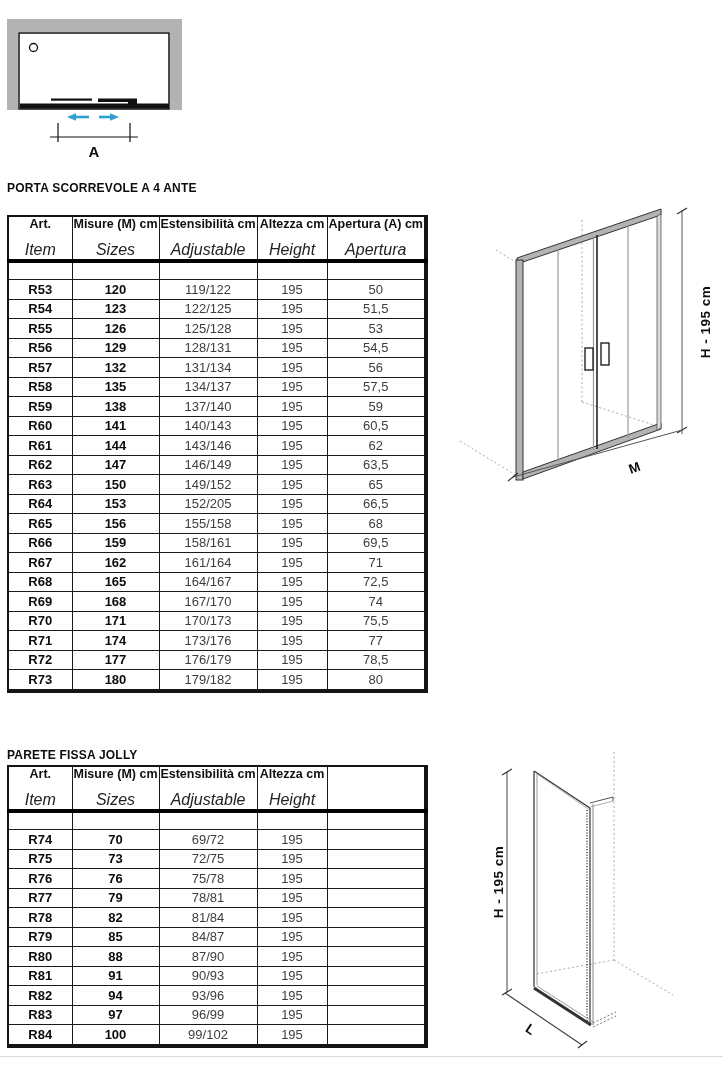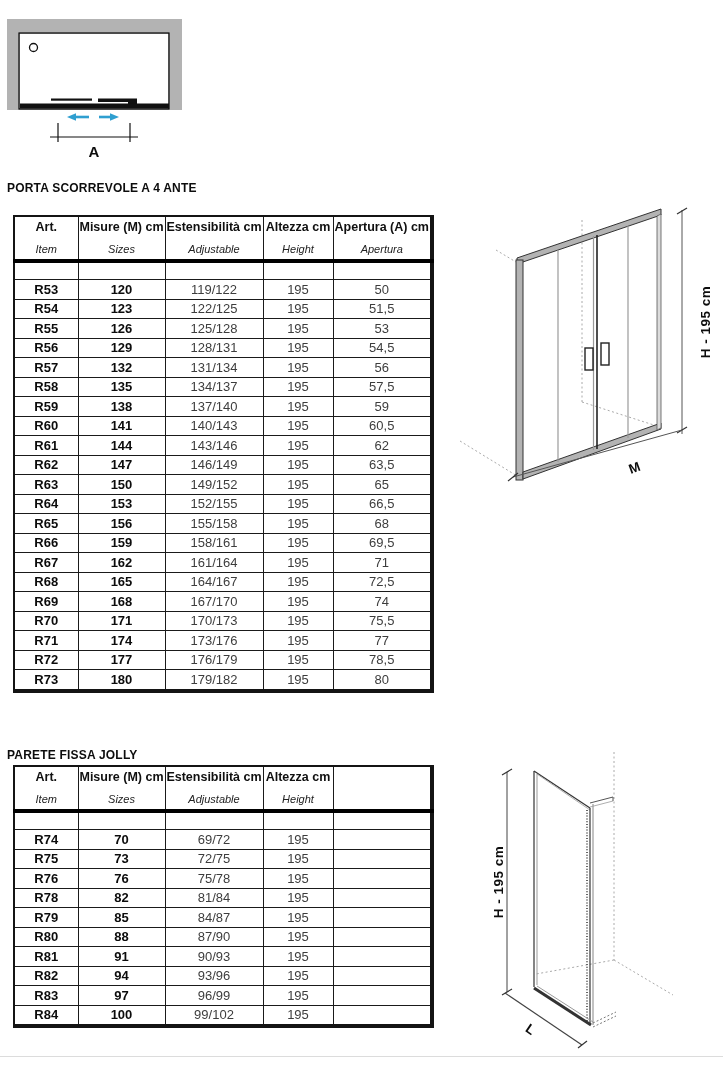--- a/index.html
+++ b/index.html
@@ -9,30 +9,30 @@
     overflow:hidden;
   }
   .section-title{
     position:absolute;left:7px;font-size:12px;font-weight:bold;
     letter-spacing:.2px;color:#0d0d0d;white-space:nowrap;
   }
   #title1{top:181px;}
   #title2{top:732px;margin-top:16px;}
 
   table{
-    position:absolute;left:13px;width:418px;border-collapse:collapse;
+    position:absolute;left:7px;width:418px;border-collapse:collapse;
     table-layout:fixed;background:#fff;
     border:2px solid #141414;border-right-width:4px;border-bottom-width:4px;
   }
   #table1{top:215px;}
   #table2{top:765px;}
   th,td{border:1.5px solid #1a1a1a;padding:0;text-align:center;vertical-align:middle;}
   thead th{height:42px;border-bottom:4px solid #000;}
   .hline1{display:block;font-size:12.5px;font-weight:bold;color:#101010;line-height:1.2;}
-  .hline2{display:block;font-size:11px;font-style:italic;font-weight:normal;color:#222;line-height:1.2;margin-top:8px;}
+  .hline2{display:block;font-size:16px;font-style:italic;font-weight:normal;color:#222;line-height:1.2;margin-top:8px;}
   tbody.spacer td{height:16px;}
   tbody.data td{height:18.5px;font-size:13px;color:#3d3d3d;line-height:1;}
   tbody.data td:nth-child(1),
   tbody.data td:nth-child(2){font-weight:bold;color:#0c0c0c;}
 
   #bottom-rule{position:absolute;left:0;top:1056px;width:723px;height:1px;background:#dcdcdc;}
   svg{position:absolute;overflow:visible;}
   #topview{left:7px;top:10px;}
   #diag-sliding{left:460px;top:200px;}
   #diag-fixed{left:460px;top:740px;}
@@ -182,21 +182,21 @@
       <tr>
         <td>R63</td>
         <td>150</td>
         <td>149/152</td>
         <td>195</td>
         <td>65</td>
       </tr>
       <tr>
         <td>R64</td>
         <td>153</td>
-        <td>152/155</td>
+        <td>152/205</td>
         <td>195</td>
         <td>66,5</td>
       </tr>
       <tr>
         <td>R65</td>
         <td>156</td>
         <td>155/158</td>
         <td>195</td>
         <td>68</td>
       </tr>
@@ -347,20 +347,27 @@
         <td></td>
       </tr>
       <tr>
         <td>R76</td>
         <td>76</td>
         <td>75/78</td>
         <td>195</td>
         <td></td>
       </tr>
       <tr>
+        <td>R77</td>
+        <td>79</td>
+        <td>78/81</td>
+        <td>195</td>
+        <td></td>
+      </tr>
+      <tr>
         <td>R78</td>
         <td>82</td>
         <td>81/84</td>
         <td>195</td>
         <td></td>
       </tr>
       <tr>
         <td>R79</td>
         <td>85</td>
         <td>84/87</td>

